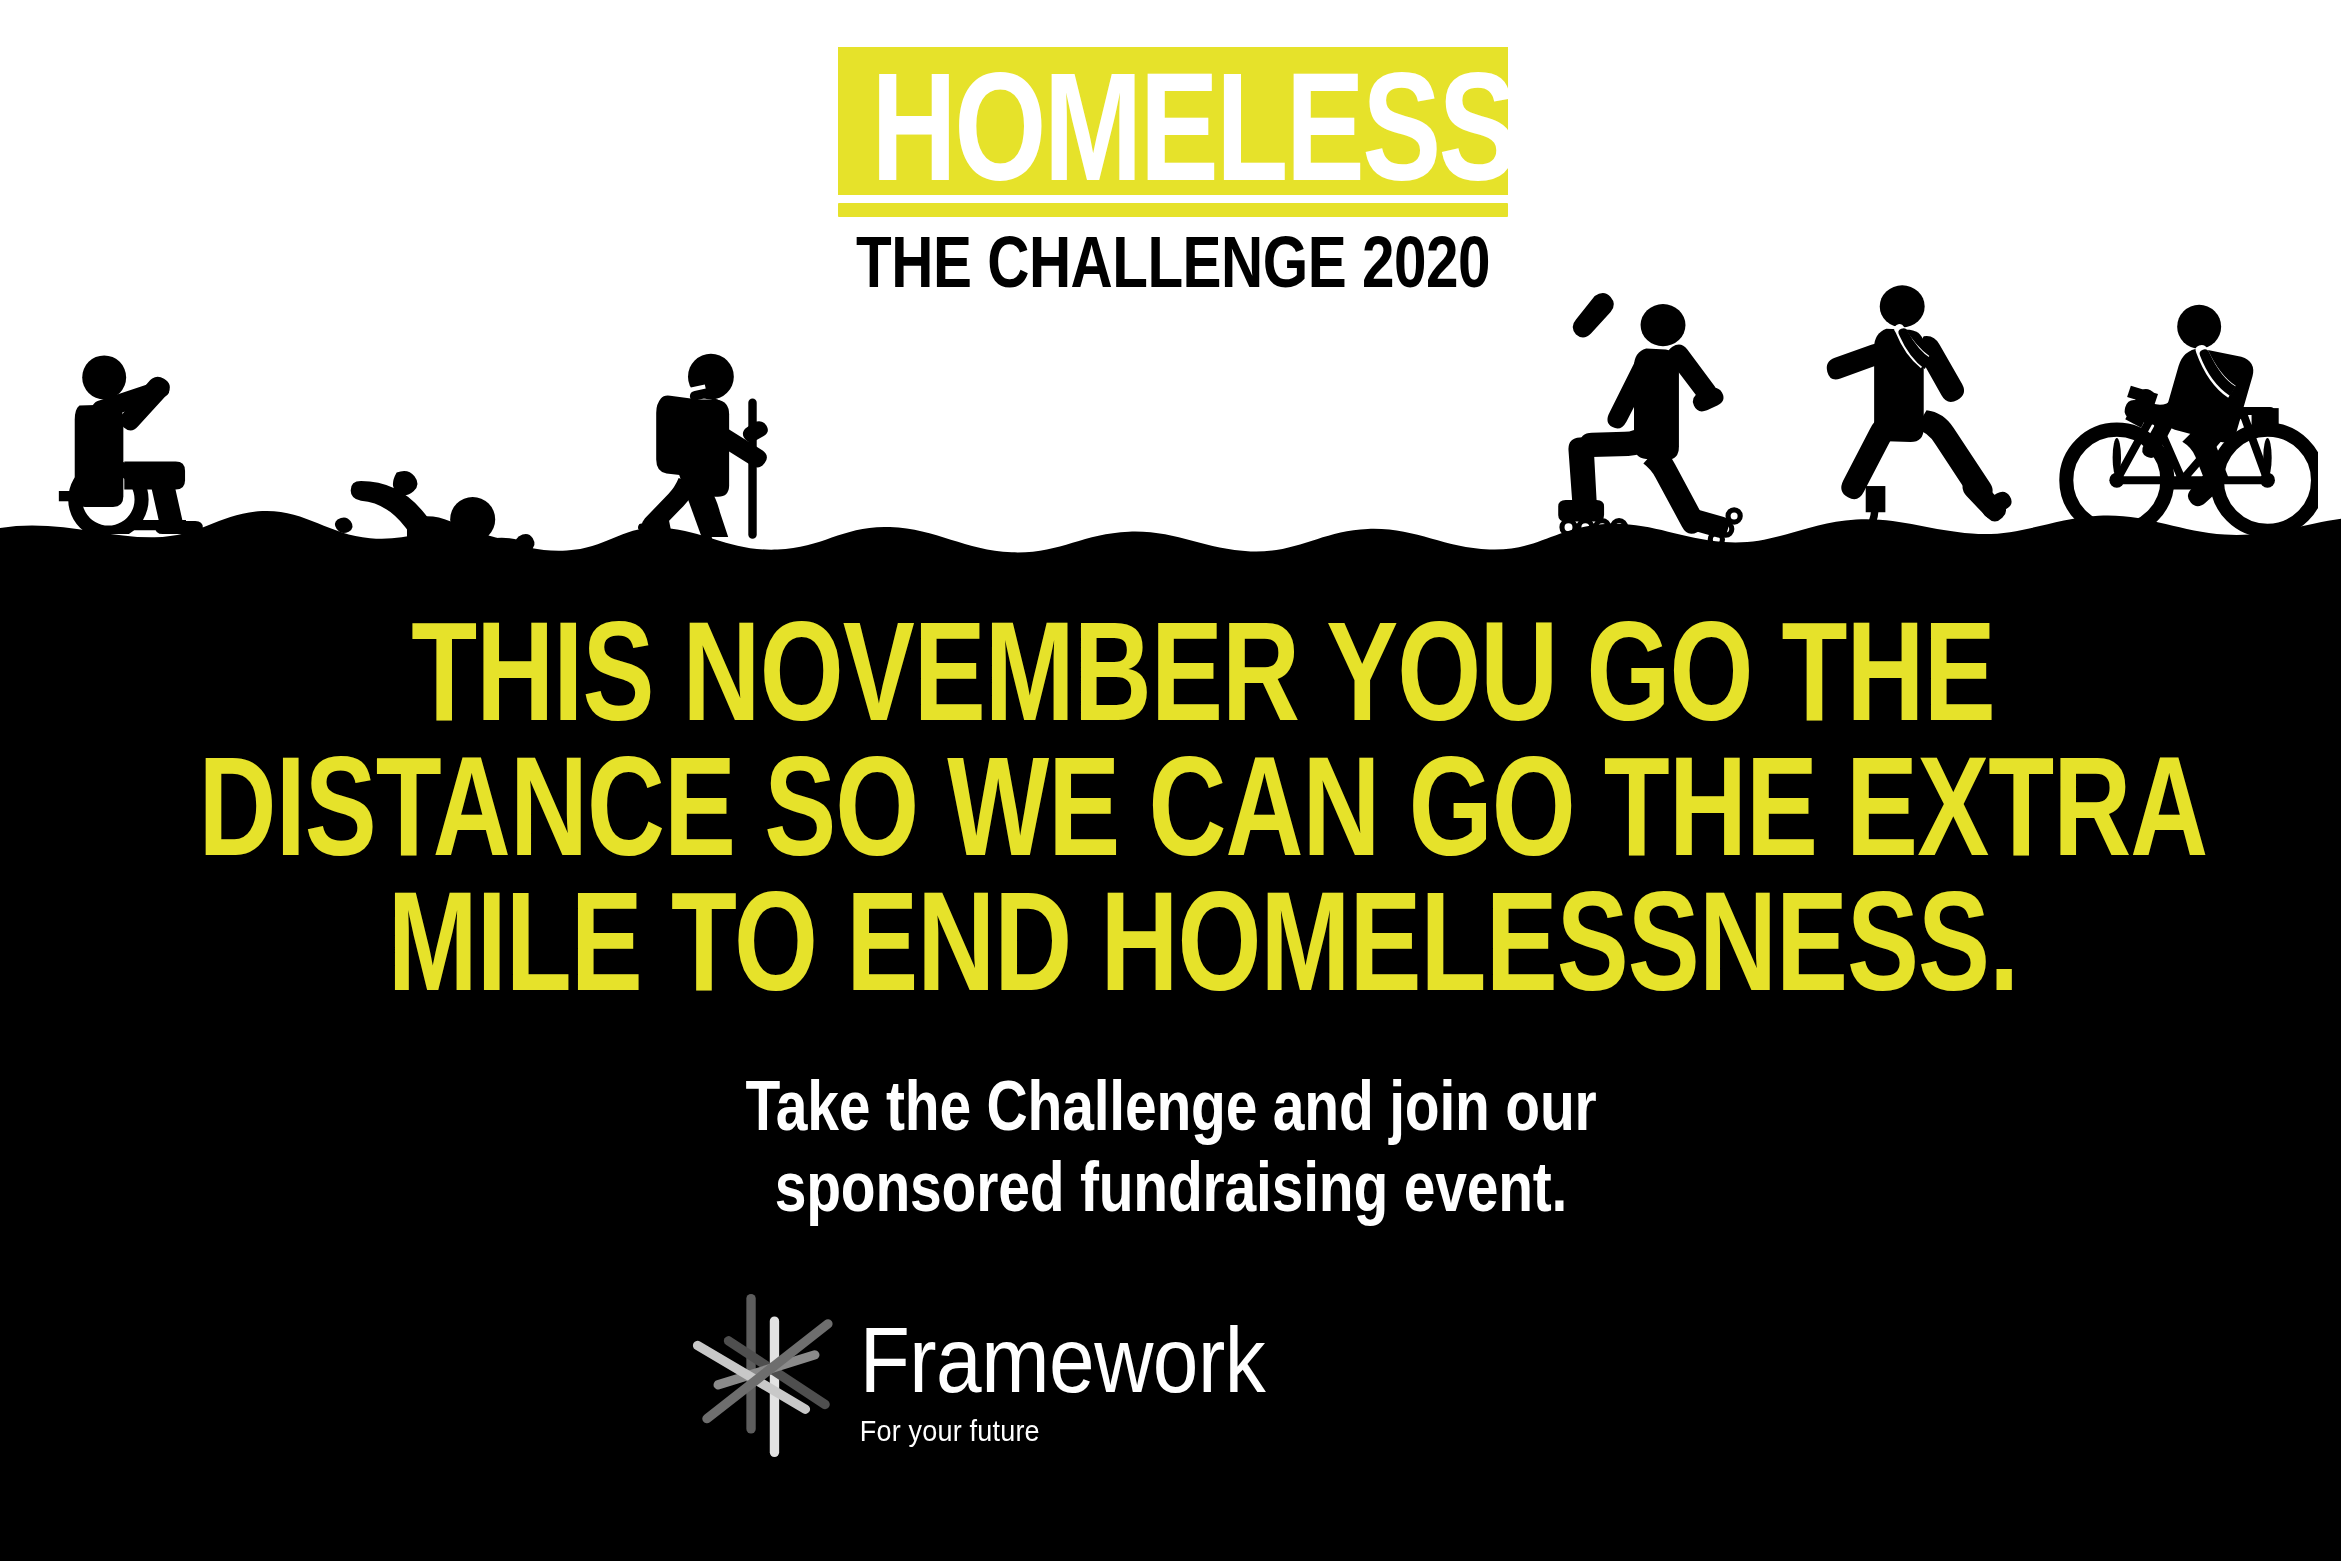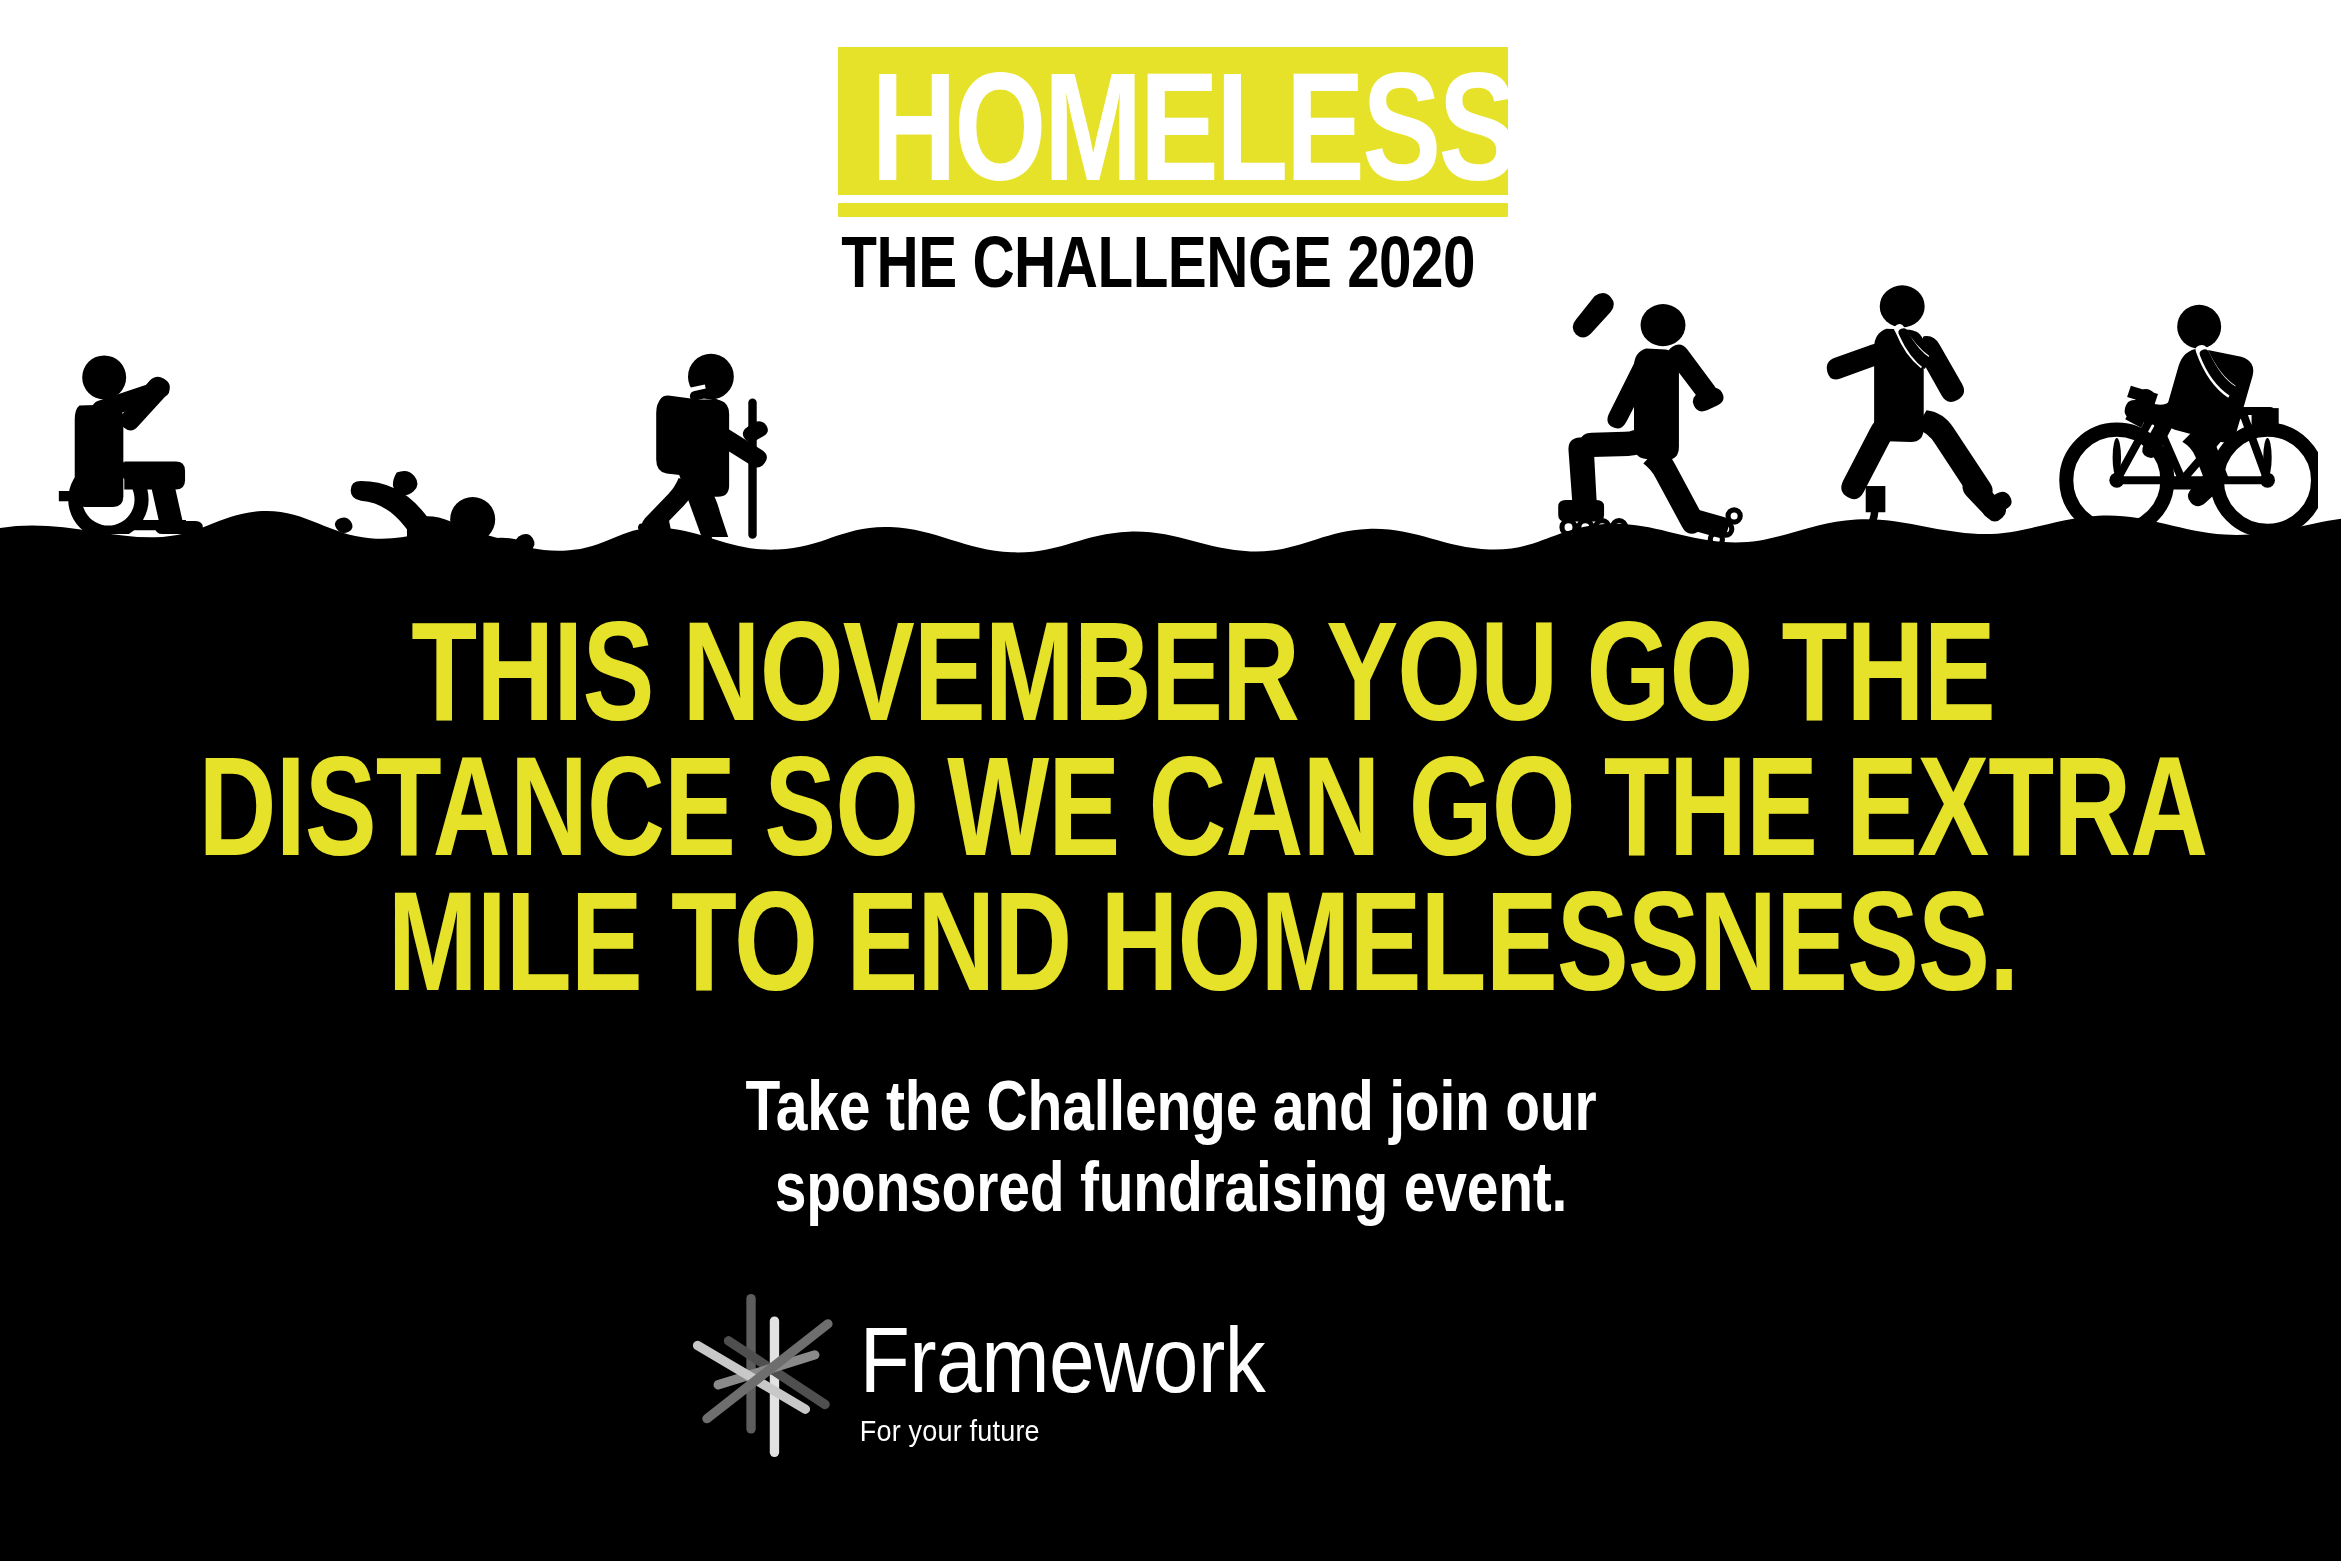--- a/index.html
+++ b/index.html
@@ -47,20 +47,21 @@
   .figure {
     position: absolute;
   }
 
   
   .logo-lockup {
     position: absolute;
     left: 838px;
     top: 47px;
     width: 670px;
+    text-align: center;
   }
   .logo-homeless-band {
     background: #e6e22a;
     padding: 8.4px 14px 12px 14px;
     box-sizing: border-box;
     display: block;
   }
   .logo-word-homeless {
     font-family: "Liberation Sans Narrow", "Liberation Sans", sans-serif;
     font-weight: 700;

